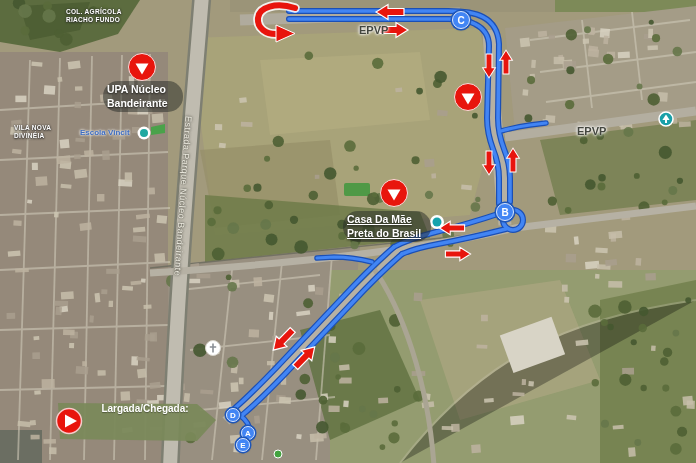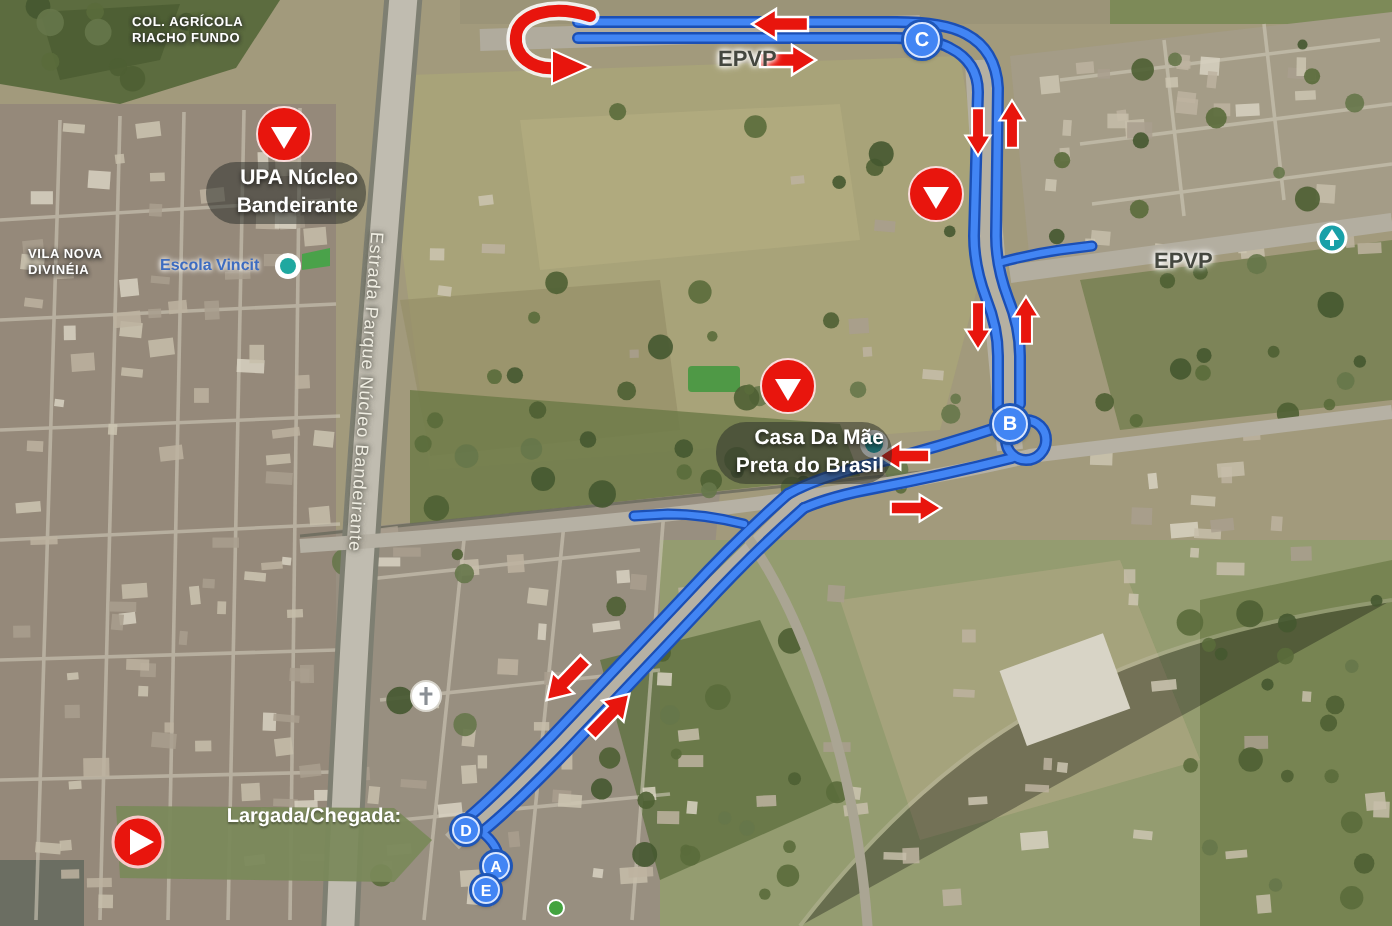--- a/index.html
+++ b/index.html
@@ -19,21 +19,21 @@
   
   .lbl-road{
     color:#44473f;font-size:11px;font-weight:700;
     text-shadow:0 0 2px #fff,0 0 3px #fff,0 0 4px rgba(255,255,255,.8);
     white-space:nowrap;
     margin-left:25px;
   }
   
   .poi-box{
     background:rgba(38,42,38,.5);border-radius:15px;color:#fff;
-    font-size:10.5px;font-weight:600;line-height:13.5px;text-align:right;
+    font-size:10.5px;font-weight:600;line-height:13.5px;text-align:left;
     padding:2px 4px;text-shadow:0 1px 2px rgba(0,0,0,.7);white-space:nowrap;
   }
   .lbl-blue{
     color:#3d6cc0;font-size:8px;font-weight:700;
     text-shadow:0 0 2px #fff,0 0 3px #fff;white-space:nowrap;
   }
   .lbl-estrada{
     color:#efede2;font-size:9px;font-weight:400;letter-spacing:.5px;white-space:nowrap;
     text-shadow:0 0 2px rgba(70,70,60,.9),0 0 3px rgba(70,70,60,.8);
     transform:translate(-50%,-50%) rotate(94deg);
@@ -41,21 +41,21 @@
   .route-marker{
     border-radius:50%;background:#4285F4;color:#fff;font-weight:700;
     display:flex;align-items:center;justify-content:center;
     border:1.5px solid #d8e6ff;box-shadow:0 0 0 1.5px #1e56b8,0 1px 2px rgba(0,0,0,.45);
     transform:translate(-50%,-50%);
   }
   .rm-lg{width:16px;height:16px;font-size:10px;}
   .rm-sm{width:12px;height:12px;font-size:8px;}
   .banner-text{
     color:#fff;font-size:10px;font-weight:700;line-height:15px;text-align:center;
-    text-shadow:0 1px 1px rgba(0,0,0,.35);width:96px;margin-left:12px;
+    text-shadow:0 1px 1px rgba(0,0,0,.35);width:96px;
   }
 </style>
 </head>
 <body>
 
 <div id="stage">
 
   <svg id="bg" width="696" height="463" viewBox="0 0 696 463">
     <rect width="696" height="463" fill="#a29a7c"></rect>
 
@@ -575,21 +575,21 @@
   <div class="abs lbl-road" style="left:334px;top:24px;">EPVP</div>
 
   <div class="abs lbl-road" style="left:552px;top:125px;">EPVP</div>
 
   <div class="abs poi-box" style="left:103px;top:81px;width:72px;">
     <div>UPA Núcleo</div>
     <div>Bandeirante</div>
   </div>
 
 
-  <div class="abs poi-box" style="left:358px;top:211px;width:80px;">
+  <div class="abs poi-box" style="left:343px;top:211px;width:80px;text-decoration:underline;">
     <div>Casa Da Mãe</div>
     <div>Preta do Brasil</div>
   </div>
 
   <div class="abs banner-text" style="left:97px;top:401px;">
     <div>Largada/Chegada:</div>
   </div>
 
   <div class="abs route-marker rm-lg" style="left:461px;top:20px;">C</div>
   <div class="abs route-marker rm-lg" style="left:505px;top:212px;">B</div>

